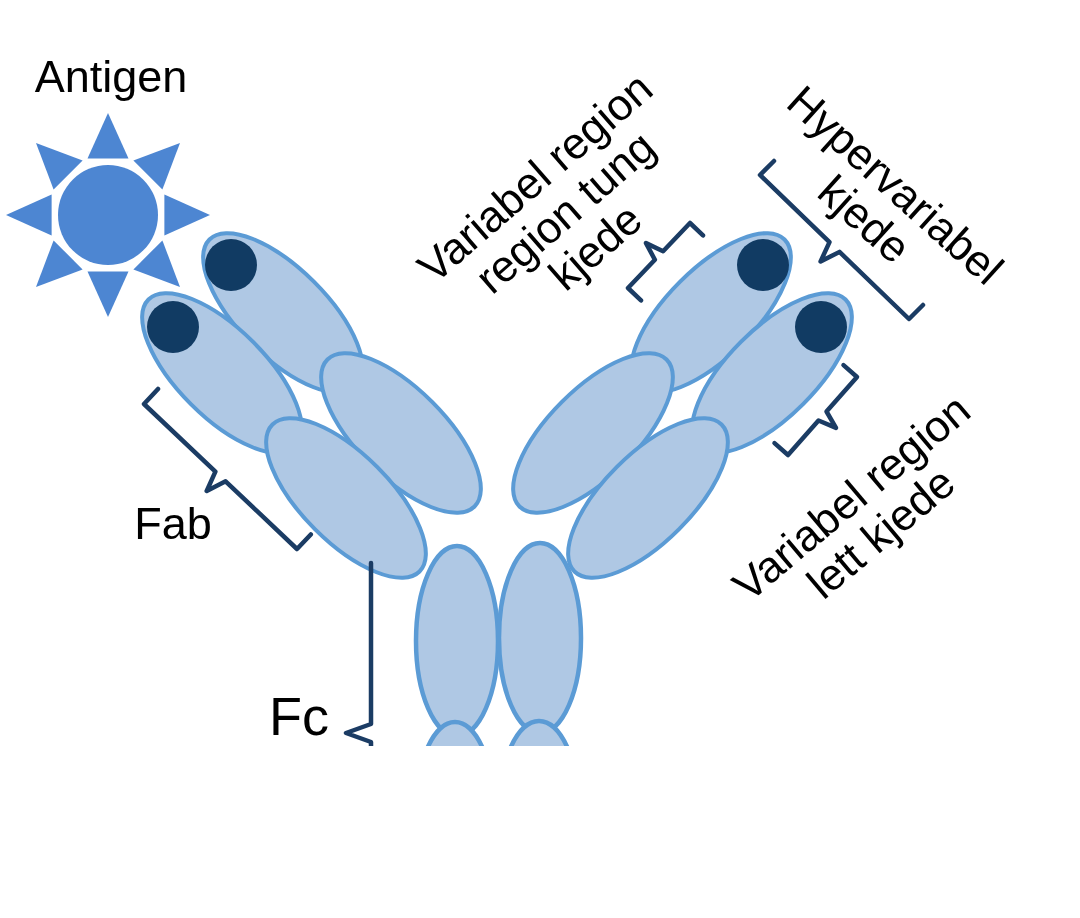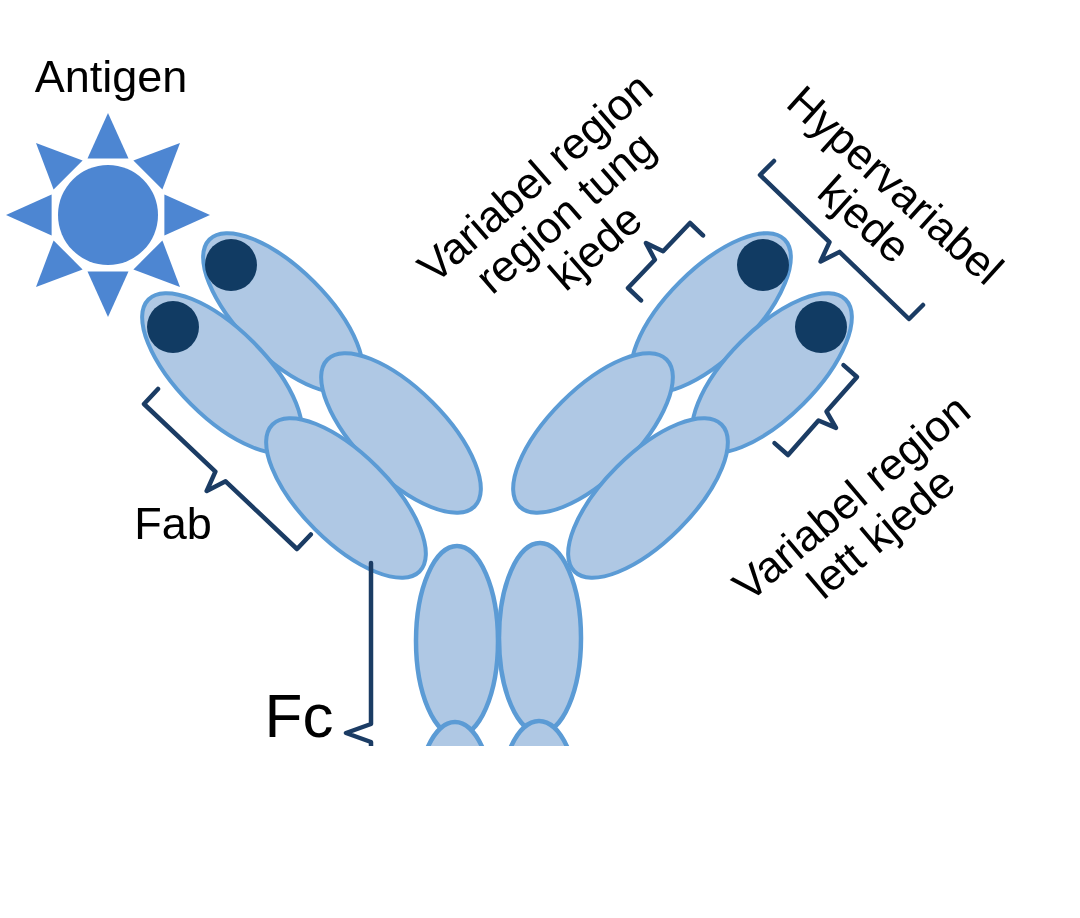--- a/index.html
+++ b/index.html
@@ -115,15 +115,15 @@
     <div>kjede</div>
   </div>
 
   <div class="label rot-neg40" style="left:866px; top:515px;">
     <div>Variabel region</div>
     <div>lett kjede</div>
   </div>
 
   <div class="label" style="left:173px; top:524px;">Fab</div>
 
-  <div class="label" style="left:299px; top:716px; font-size:62px;">Fc</div>
+  <div class="label" style="left:299px; top:716px; font-size:54px;">Fc</div>
 
 </div>
 
 </body></html>

